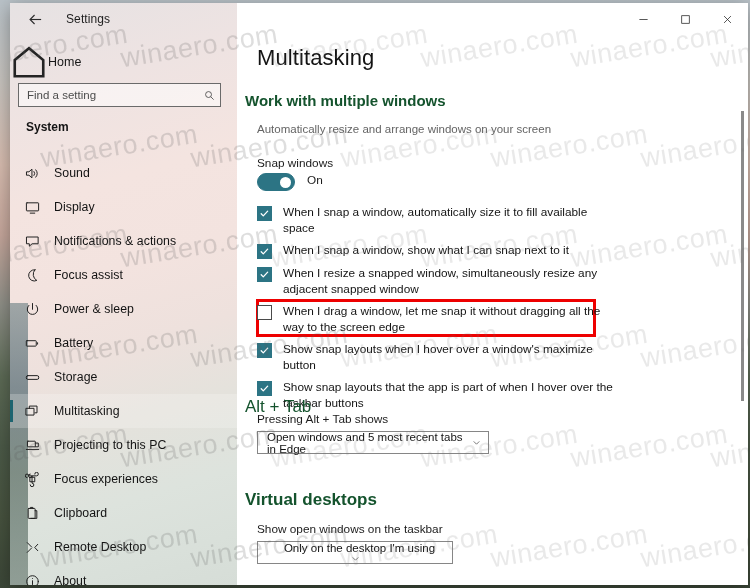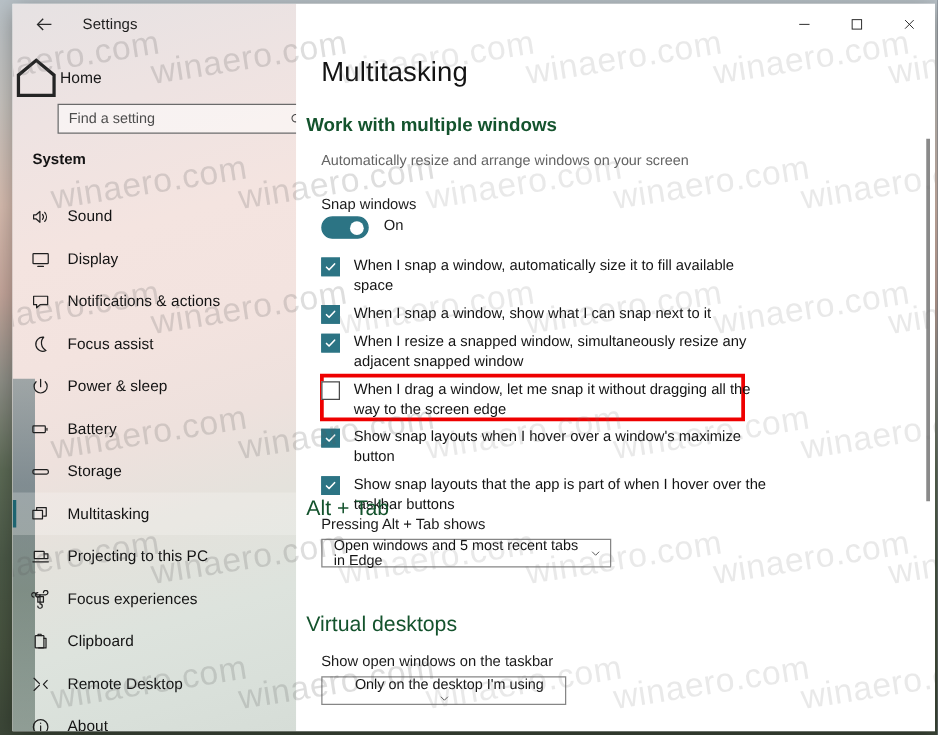--- a/index.html
+++ b/index.html
@@ -81,21 +81,21 @@
 
   #home-row {
     position: absolute; left: 0; top: 42px;
     width: 227px; height: 34px;
     display: flex; align-items: center;
   }
   #home-row .s-icon { width: 38px; display:flex; justify-content:center; align-items:center; color:#242424;}
   #home-row .s-label { font-size: 12.5px; color: #181818; }
 
   #search-wrap {
-    position: absolute; left: 36px; top: 80px;
+    position: absolute; left: 8px; top: 80px;
     width: 203px; height: 24px;
     background: rgba(255,255,255,.55);
     border: 1px solid #6a6a6a;
     display: flex; align-items: center;
     box-sizing: border-box;
   }
   #search-input {
     border: none; background: transparent; outline: none;
     font-family: "Liberation Sans", sans-serif;
     font-size: 11.5px; color: #3a3a3a;
@@ -150,21 +150,21 @@
     position: absolute; left: 20px; top: 42px;
     font-size: 22px; font-weight: normal; color: #131313;
     letter-spacing: .1px;
   }
   h2.group-title {
     margin: 0; position: absolute; left: 8px;
     font-size: 15px; font-weight: bold; color: #14532d;
   }
   #grp-work { top: 89px; }
   #grp-alttab { top: 378px; font-weight: normal; font-size: 17px; margin-top: 16px; }
-  #grp-vdesk  { top: 487px; font-weight: normal; font-size: 17px; }
+  #grp-vdesk  { top: 487px; font-weight: bold; font-size: 17px; }
 
   .desc {
     position: absolute; left: 20px;
     font-size: 11.5px; color: #646464;
   }
   #work-desc { top: 120px; }
 
   .field-label {
     position: absolute; left: 20px;
     font-size: 11.8px; color: #1b1b1b;

